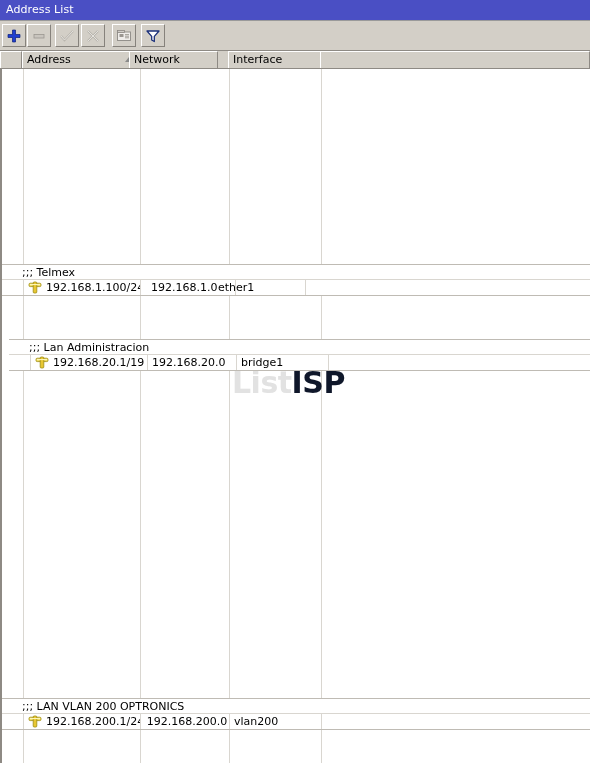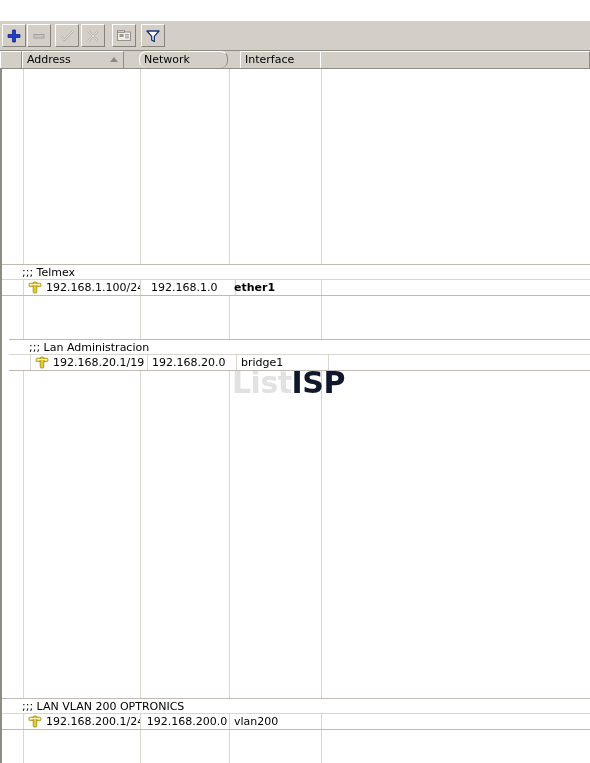--- a/index.html
+++ b/index.html
@@ -168,20 +168,23 @@
     pointer-events: none;
   }
   .wm-foro { color: #e2e2e2; }
   .wm-isp  { color: #0f172a; }
 </style>
 </head>
 <body>
 
 <div id="app">
 
+  <div class="titlebar">
+    <div class="titlebar-label">Address List</div>
+  </div>
 
   <div class="toolbar">
 
     <div class="tbtn" style="left:2px;">
       <span>
         <svg width="16" height="16" viewBox="0 0 16 16">
           <path d="M6.5 2 h3 v4.5 h4.5 v3 h-4.5 v4.5 h-3 v-4.5 h-4.5 v-3 h4.5 z" fill="#1f3fd0" stroke="#0d1f7a" stroke-width="0.7"></path>
         </svg>
       </span>
     </div>
@@ -228,26 +231,26 @@
         <svg width="16" height="16" viewBox="0 0 16 16">
           <path d="M2 3 H14 L9.3 8.4 V13.5 L6.7 12 V8.4 Z" fill="#ffffff" stroke="#1a2f7a" stroke-width="1.3" stroke-linejoin="round"></path>
         </svg>
       </span>
     </div>
 
   </div>
 
   <div class="header-row">
     <div class="hcell" style="left:0px;  width:22px;"></div>
-    <div class="hcell" style="left:22px; width:102px;">
+    <div class="hcell" style="left:22px; width:117px;">
       <span>Address</span>
       <span class="sort-caret"></span>
     </div>
-    <div class="hcell" style="left:139px;width:89px;border-radius:7px;">Network</div>
-    <div class="hcell" style="left:240px;width:101px;">Interface</div>
+    <div class="hcell" style="left:129px;width:89px;">Network</div>
+    <div class="hcell" style="left:228px;width:101px;">Interface</div>
     <div class="hcell" style="left:320px;width:270px;"></div>
   </div>
 
   <div class="grid">
 
     <div class="vline" style="left:21px;"></div>
     <div class="vline" style="left:138px;"></div>
     <div class="vline" style="left:227px;"></div>
     <div class="vline" style="left:319px;"></div>
 
@@ -265,21 +268,21 @@
           <span class="addr-icon">
             <svg width="14" height="13" viewBox="0 0 14 13">
               <rect x="1" y="2.2" width="12" height="3.4" rx="1.2" fill="#efdc5e" stroke="#9d8c14" stroke-width="0.8"></rect>
               <rect x="5.2" y="1" width="3.6" height="11" rx="1" fill="#e8c732" stroke="#9d8c14" stroke-width="0.8"></rect>
               <rect x="2" y="3" width="10" height="1.1" fill="#fdf6b6"></rect>
             </svg>
           </span>
           <span>192.168.1.100/24</span>
         </div>
         <div class="cell" style="left:139px;width:89px;margin-left:6px;">192.168.1.0</div>
-        <div class="cell" style="left:228px;width:92px;font-weight:bold;">ether1</div>
+        <div class="cell" style="left:212px;width:92px;">ether1</div>
         <div class="cell" style="left:320px;width:268px; border-right:none;"></div>
       </div>
     </div>
 
     <div class="block" style="top:270px;padding-left:7px;">
       <div class="comment-row">
         <div class="comment-text">;;; Lan Administracion</div>
       </div>
       <div class="data-row">
         <div class="cell" style="left:0px; width:22px;"></div>

